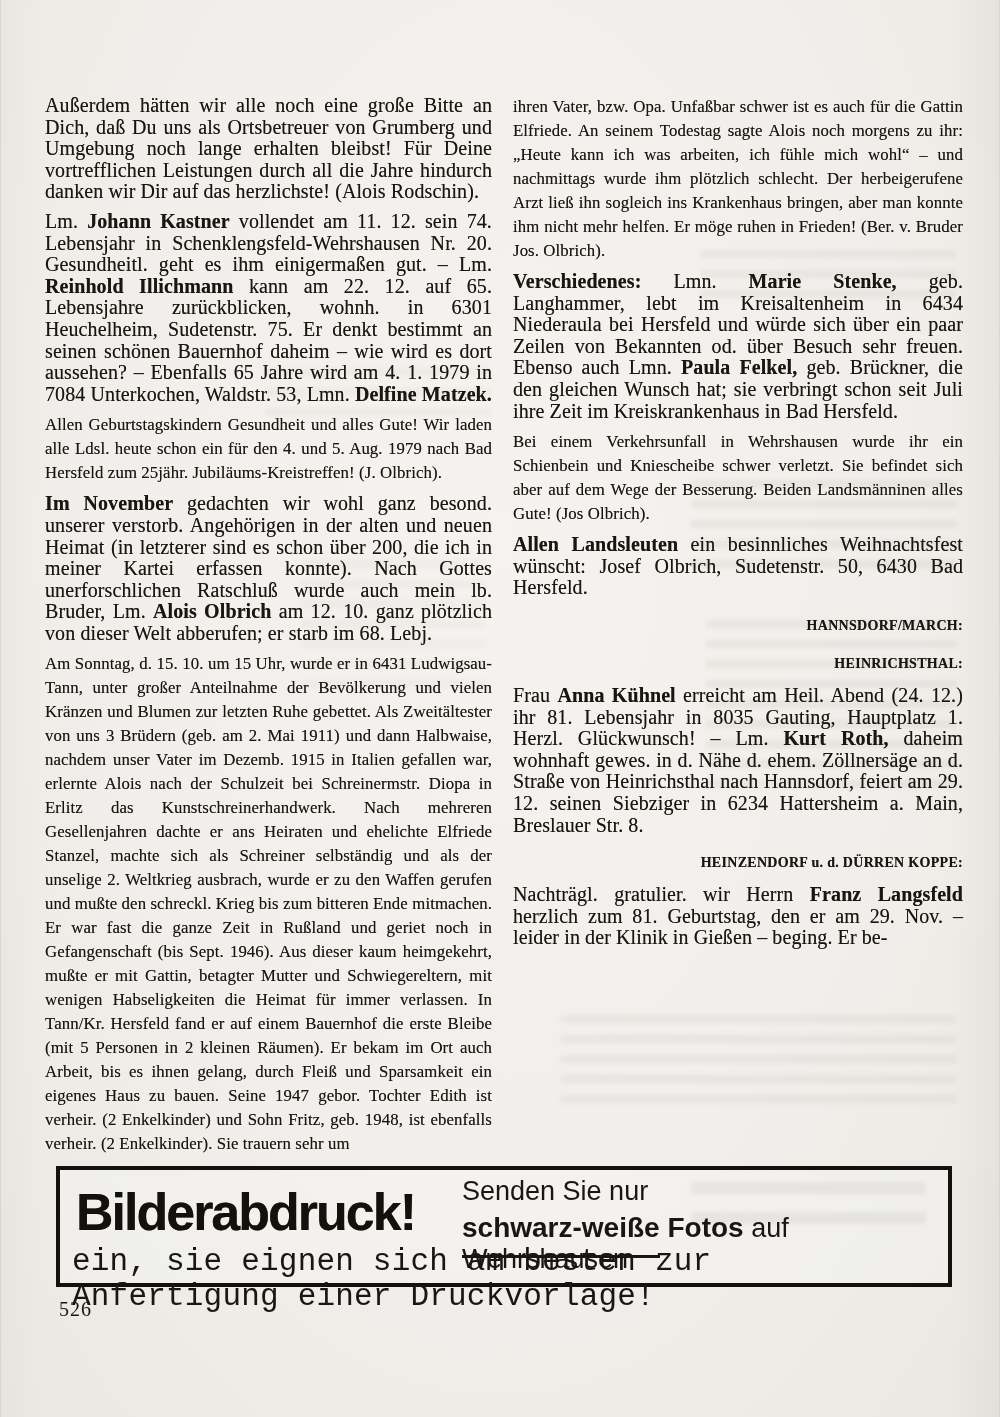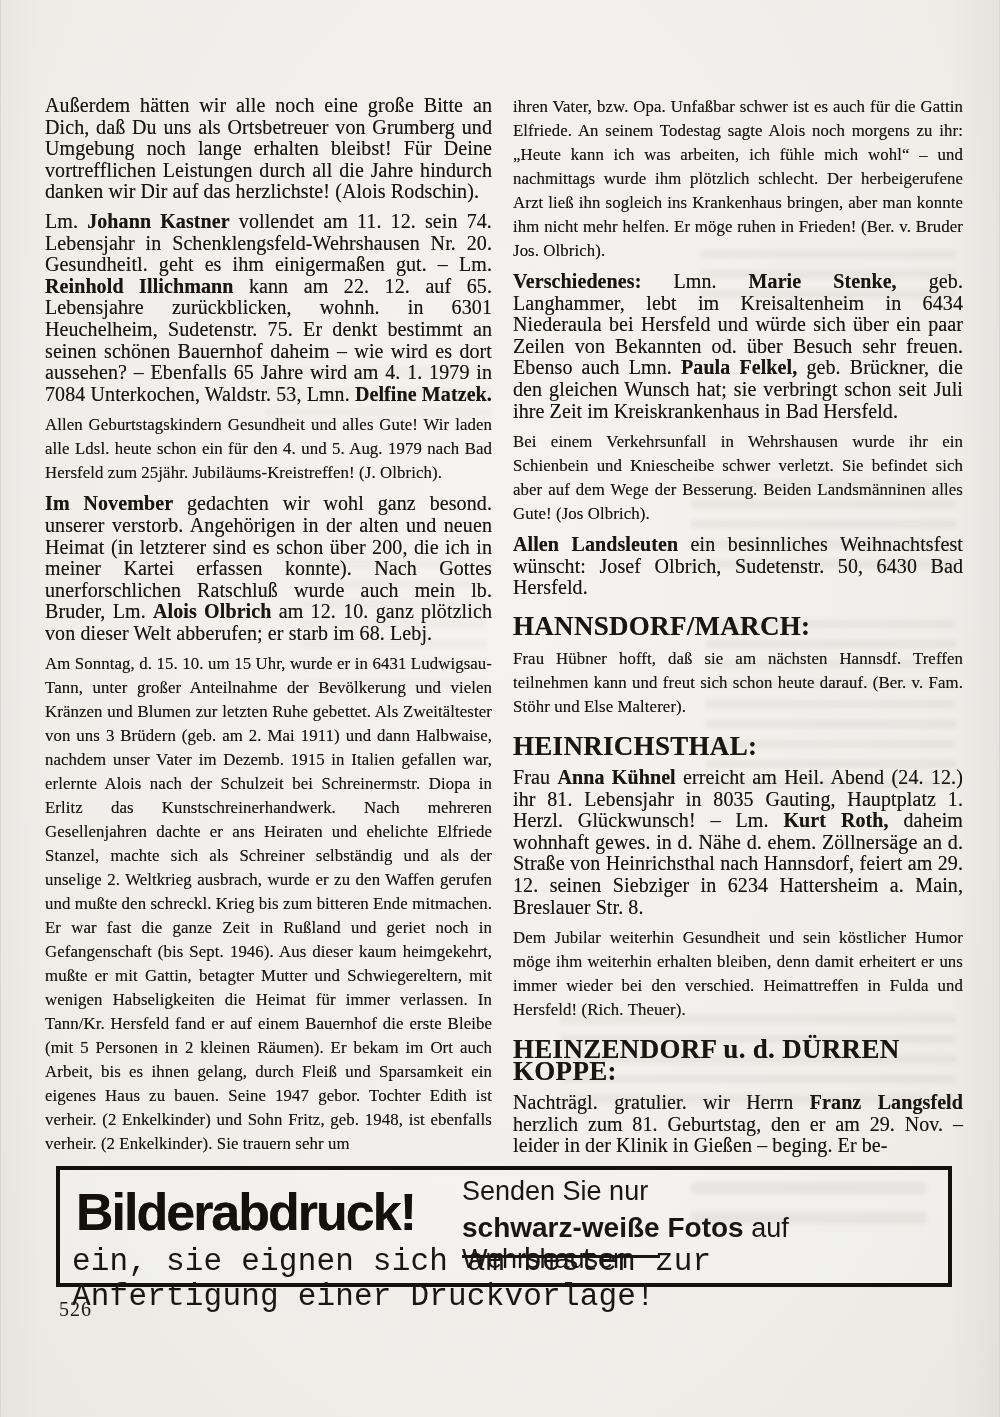--- a/index.html
+++ b/index.html
@@ -28,22 +28,22 @@
     text-shadow:0 0 .5px rgba(28,22,14,.55);
     hyphens:auto;
     letter-spacing:.1px;
   }
   .col-left{left:44px;width:447px;}
   .col-right{left:512px;width:450px;}
   .col p{margin:0 0 8px;}
   .col p.body{font-size:20px;line-height:21.6px;}
   .col p.small{font-size:16.8px;line-height:24px;}
   .col h3.heading{
-    font-size:27px;line-height:22px;font-weight:bold;
-    margin:16px 0 10px;text-align:left;letter-spacing:.3px;
+    font-size:14px;line-height:22px;font-weight:bold;
+    margin:16px 0 10px;text-align:right;letter-spacing:.3px;
   }
   b{font-weight:bold;}
   .adbox{
     position:absolute;left:55px;top:1166px;width:888px;height:113px;
     border:4px solid #14110c;
     background:rgba(252,252,250,.25);
   }
   .ad-title{
     position:absolute;left:16px;top:12px;
     font-family:"Liberation Sans", sans-serif;font-weight:bold;
@@ -86,24 +86,22 @@
       <p class="small"><span>Allen Geburtstagskindern Gesundheit und alles Gute! Wir laden alle Ldsl. heute schon ein für den 4. und 5. Aug. 1979 nach Bad Hersfeld zum 25jähr. Jubiläums-Kreistreffen! (J. Olbrich).</span></p>
       <p class="body"><b>Im November</b><span> gedachten wir wohl ganz besond. unserer verstorb. Angehörigen in der alten und neuen Heimat (in letzterer sind es schon über 200, die ich in meiner Kartei erfassen konnte). Nach Gottes unerforschlichen Ratschluß wurde auch mein lb. Bruder, Lm. </span><b>Alois Olbrich</b><span> am 12. 10. ganz plötzlich von dieser Welt abberufen; er starb im 68. Lebj.</span></p>
       <p class="small"><span>Am Sonntag, d. 15. 10. um 15 Uhr, wurde er in 6431 Ludwigsau-Tann, unter großer Anteilnahme der Bevölkerung und vielen Kränzen und Blumen zur letzten Ruhe gebettet. Als Zweitältester von uns 3 Brüdern (geb. am 2. Mai 1911) und dann Halbwaise, nachdem unser Vater im Dezemb. 1915 in Italien gefallen war, erlernte Alois nach der Schulzeit bei Schreinermstr. Diopa in Erlitz das Kunstschreinerhandwerk. Nach mehreren Gesellenjahren dachte er ans Heiraten und ehelichte Elfriede Stanzel, machte sich als Schreiner selbständig und als der unselige 2. Weltkrieg ausbrach, wurde er zu den Waffen gerufen und mußte den schreckl. Krieg bis zum bitteren Ende mitmachen. Er war fast die ganze Zeit in Rußland und geriet noch in Gefangenschaft (bis Sept. 1946). Aus dieser kaum heimgekehrt, mußte er mit Gattin, betagter Mutter und Schwiegereltern, mit wenigen Habseligkeiten die Heimat für immer verlassen. In Tann/Kr. Hersfeld fand er auf einem Bauernhof die erste Bleibe (mit 5 Personen in 2 kleinen Räumen). Er bekam im Ort auch Arbeit, bis es ihnen gelang, durch Fleiß und Sparsamkeit ein eigenes Haus zu bauen. Seine 1947 gebor. Tochter Edith ist verheir. (2 Enkelkinder) und Sohn Fritz, geb. 1948, ist ebenfalls verheir. (2 Enkelkinder). Sie trauern sehr um</span></p>
     </div>
   <div class="col col-right">
       <p class="small"><span>ihren Vater, bzw. Opa. Unfaßbar schwer ist es auch für die Gattin Elfriede. An seinem Todestag sagte Alois noch morgens zu ihr: „Heute kann ich was arbeiten, ich fühle mich wohl“ – und nachmittags wurde ihm plötzlich schlecht. Der herbeigerufene Arzt ließ ihn sogleich ins Krankenhaus bringen, aber man konnte ihm nicht mehr helfen. Er möge ruhen in Frieden! (Ber. v. Bruder Jos. Olbrich).</span></p>
       <p class="body"><b>Verschiedenes:</b><span> Lmn. </span><b>Marie Stenke,</b><span> geb. Langhammer, lebt im Kreisaltenheim in 6434 Niederaula bei Hersfeld und würde sich über ein paar Zeilen von Bekannten od. über Besuch sehr freuen. Ebenso auch Lmn. </span><b>Paula Felkel,</b><span> geb. Brückner, die den gleichen Wunsch hat; sie verbringt schon seit Juli ihre Zeit im Kreiskrankenhaus in Bad Hersfeld.</span></p>
       <p class="small"><span>Bei einem Verkehrsunfall in Wehrshausen wurde ihr ein Schienbein und Kniescheibe schwer verletzt. Sie befindet sich aber auf dem Wege der Besserung. Beiden Landsmänninen alles Gute! (Jos Olbrich).</span></p>
       <p class="body"><b>Allen Landsleuten</b><span> ein besinnliches Weihnachtsfest wünscht: Josef Olbrich, Sudetenstr. 50, 6430 Bad Hersfeld.</span></p>
       <h3 class="heading"><span>HANNSDORF/MARCH:</span></h3>
-      <p class="small"><span>Frau Hübner hofft, daß sie am nächsten Hannsdf. Treffen teilnehmen kann und freut sich schon heute darauf. (Ber. v. Fam. Stöhr und Else Malterer).</span></p>
       <h3 class="heading"><span>HEINRICHSTHAL:</span></h3>
       <p class="body"><span>Frau </span><b>Anna Kühnel</b><span> erreicht am Heil. Abend (24. 12.) ihr 81. Lebensjahr in 8035 Gauting, Hauptplatz 1. Herzl. Glückwunsch! – Lm. </span><b>Kurt Roth,</b><span> daheim wohnhaft gewes. in d. Nähe d. ehem. Zöllnersäge an d. Straße von Heinrichsthal nach Hannsdorf, feiert am 29. 12. seinen Siebziger in 6234 Hattersheim a. Main, Breslauer Str. 8.</span></p>
-      <p class="small"><span>Dem Jubilar weiterhin Gesundheit und sein köstlicher Humor möge ihm weiterhin erhalten bleiben, denn damit erheitert er uns immer wieder bei den verschied. Heimattreffen in Fulda und Hersfeld! (Rich. Theuer).</span></p>
       <h3 class="heading"><span>HEINZENDORF u. d. DÜRREN KOPPE:</span></h3>
       <p class="body"><span>Nachträgl. gratulier. wir Herrn </span><b>Franz Langsfeld</b><span> herzlich zum 81. Geburtstag, den er am 29. Nov. – leider in der Klinik in Gießen – beging. Er be-</span></p>
     </div>
 
   <div class="adbox">
     <div class="ad-title">Bilderabdruck!</div>
     <div class="ad-right">
       <div class="ad-line1">Senden Sie nur</div>
       <div class="ad-line2"><span class="b u">schwarz-weiße</span><span class="b"> Fotos</span><span> auf Wehrshausen</span></div>
     </div>

